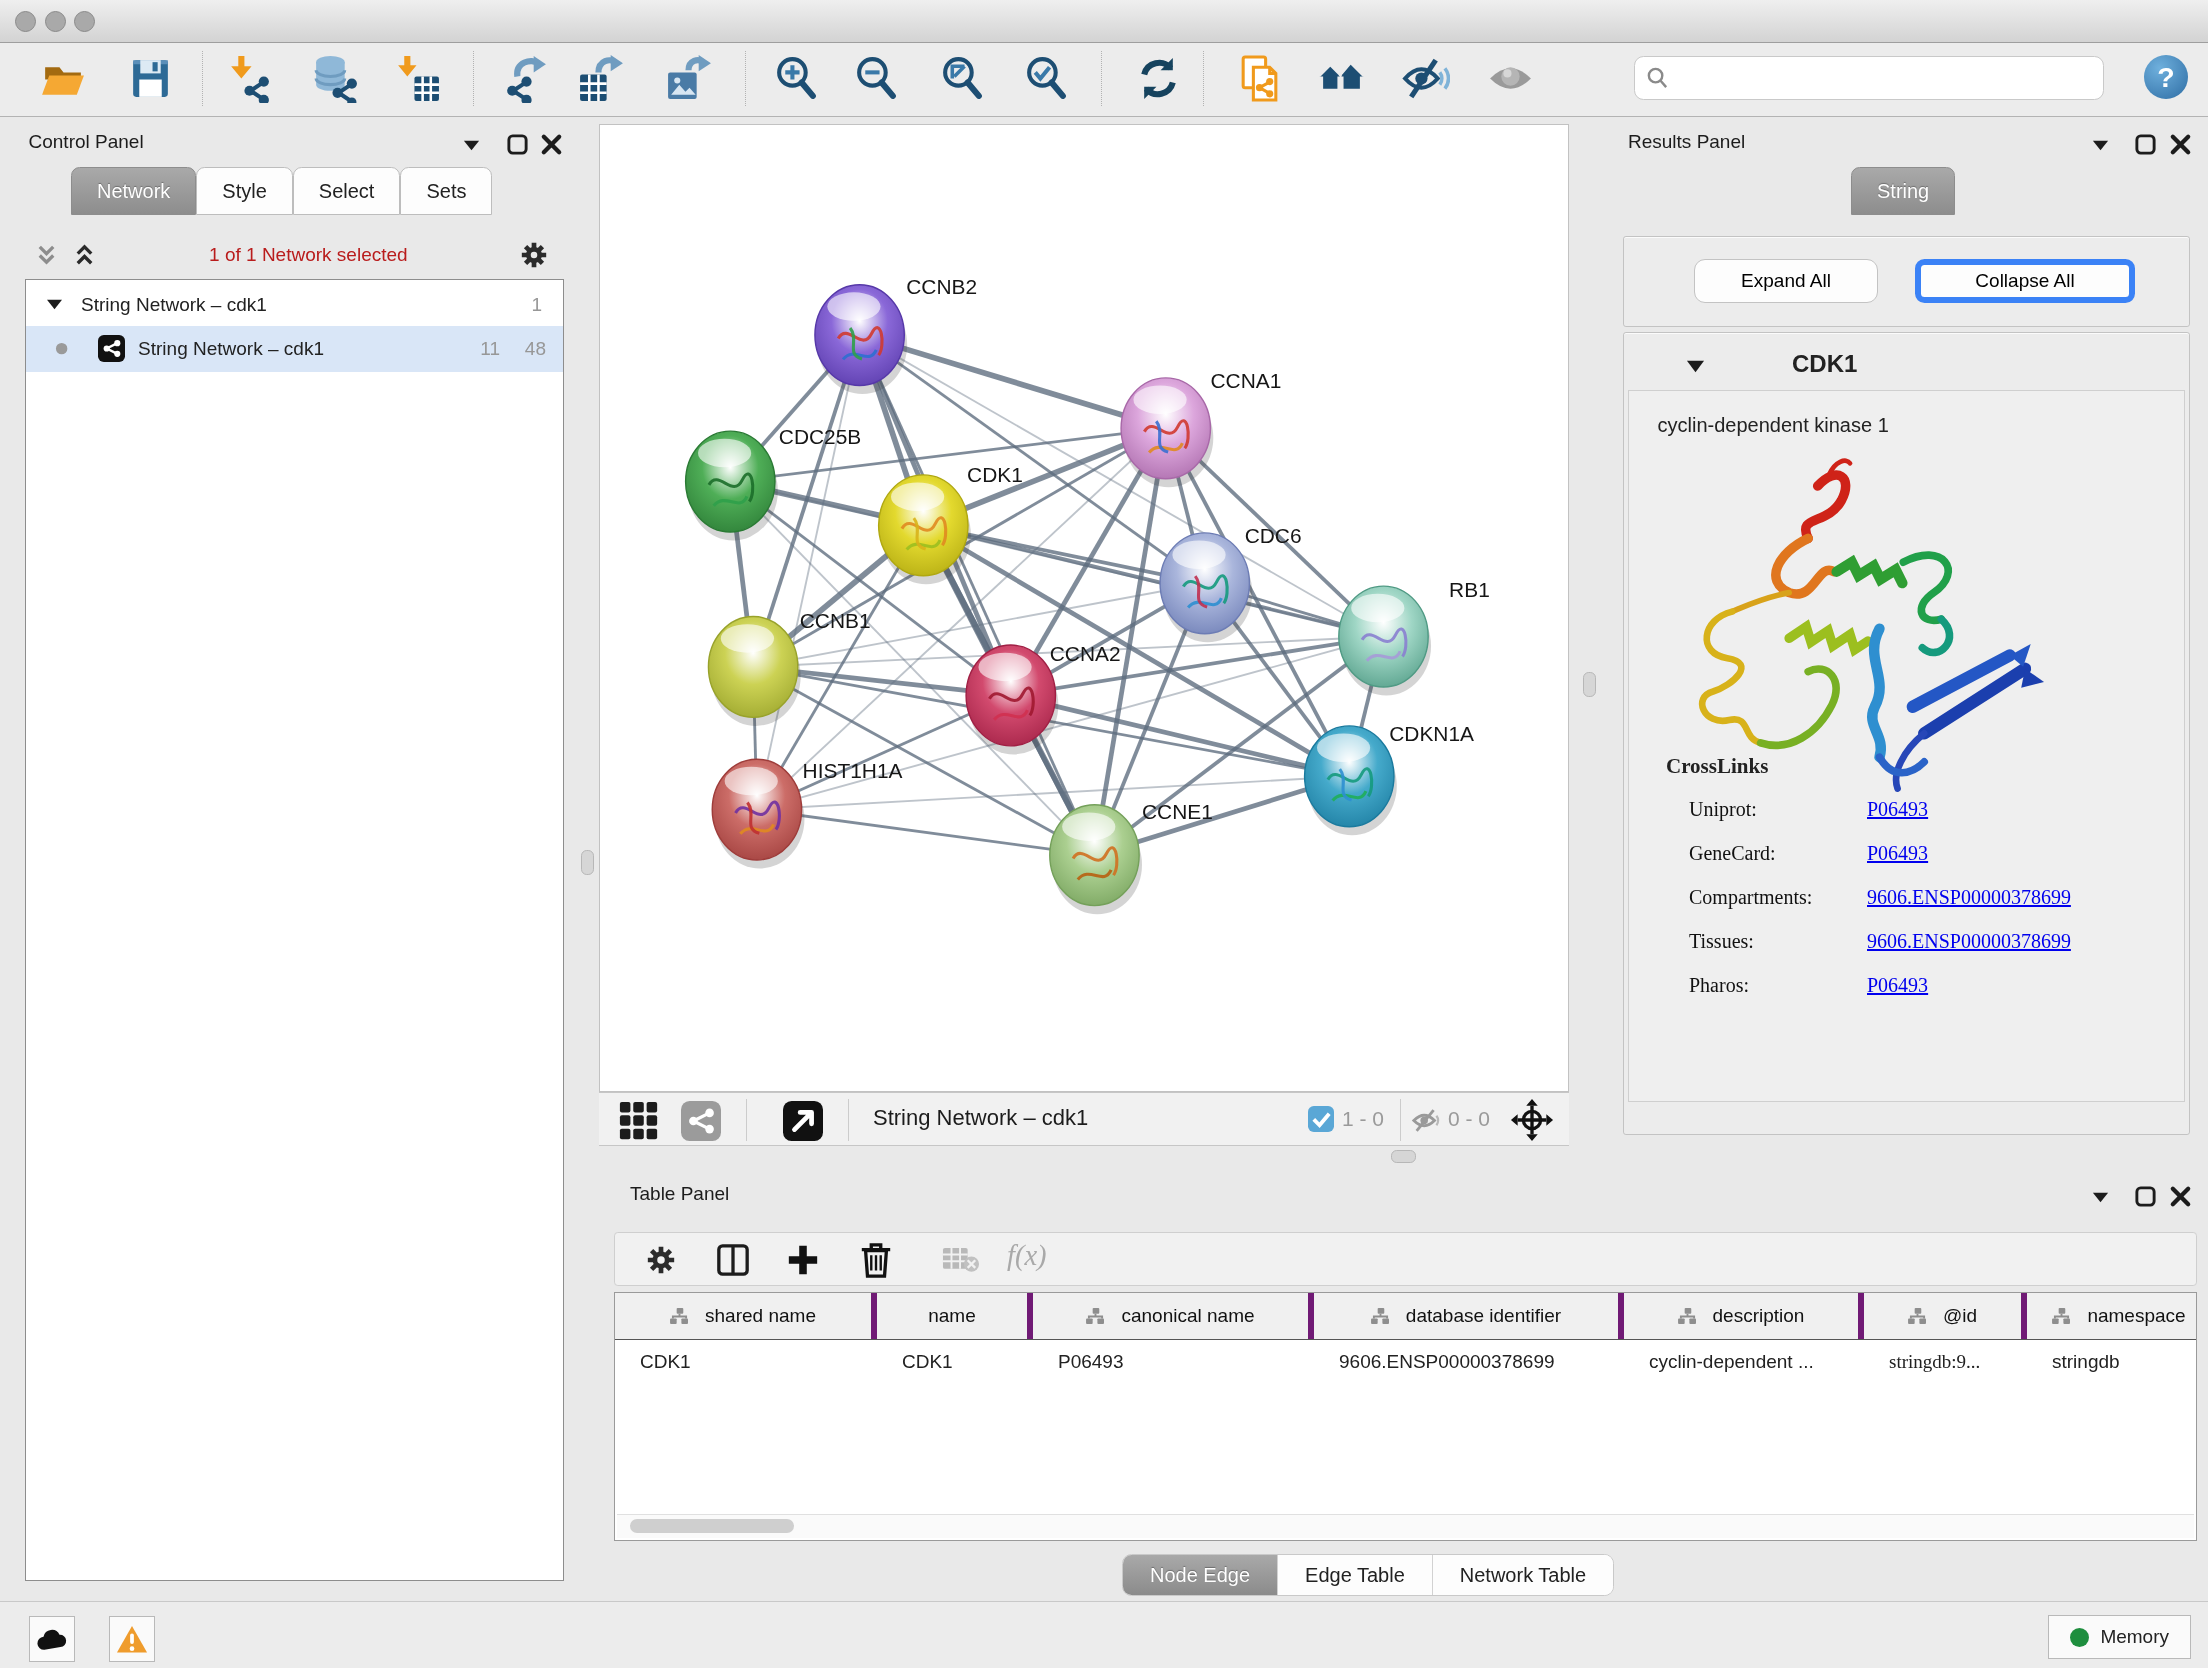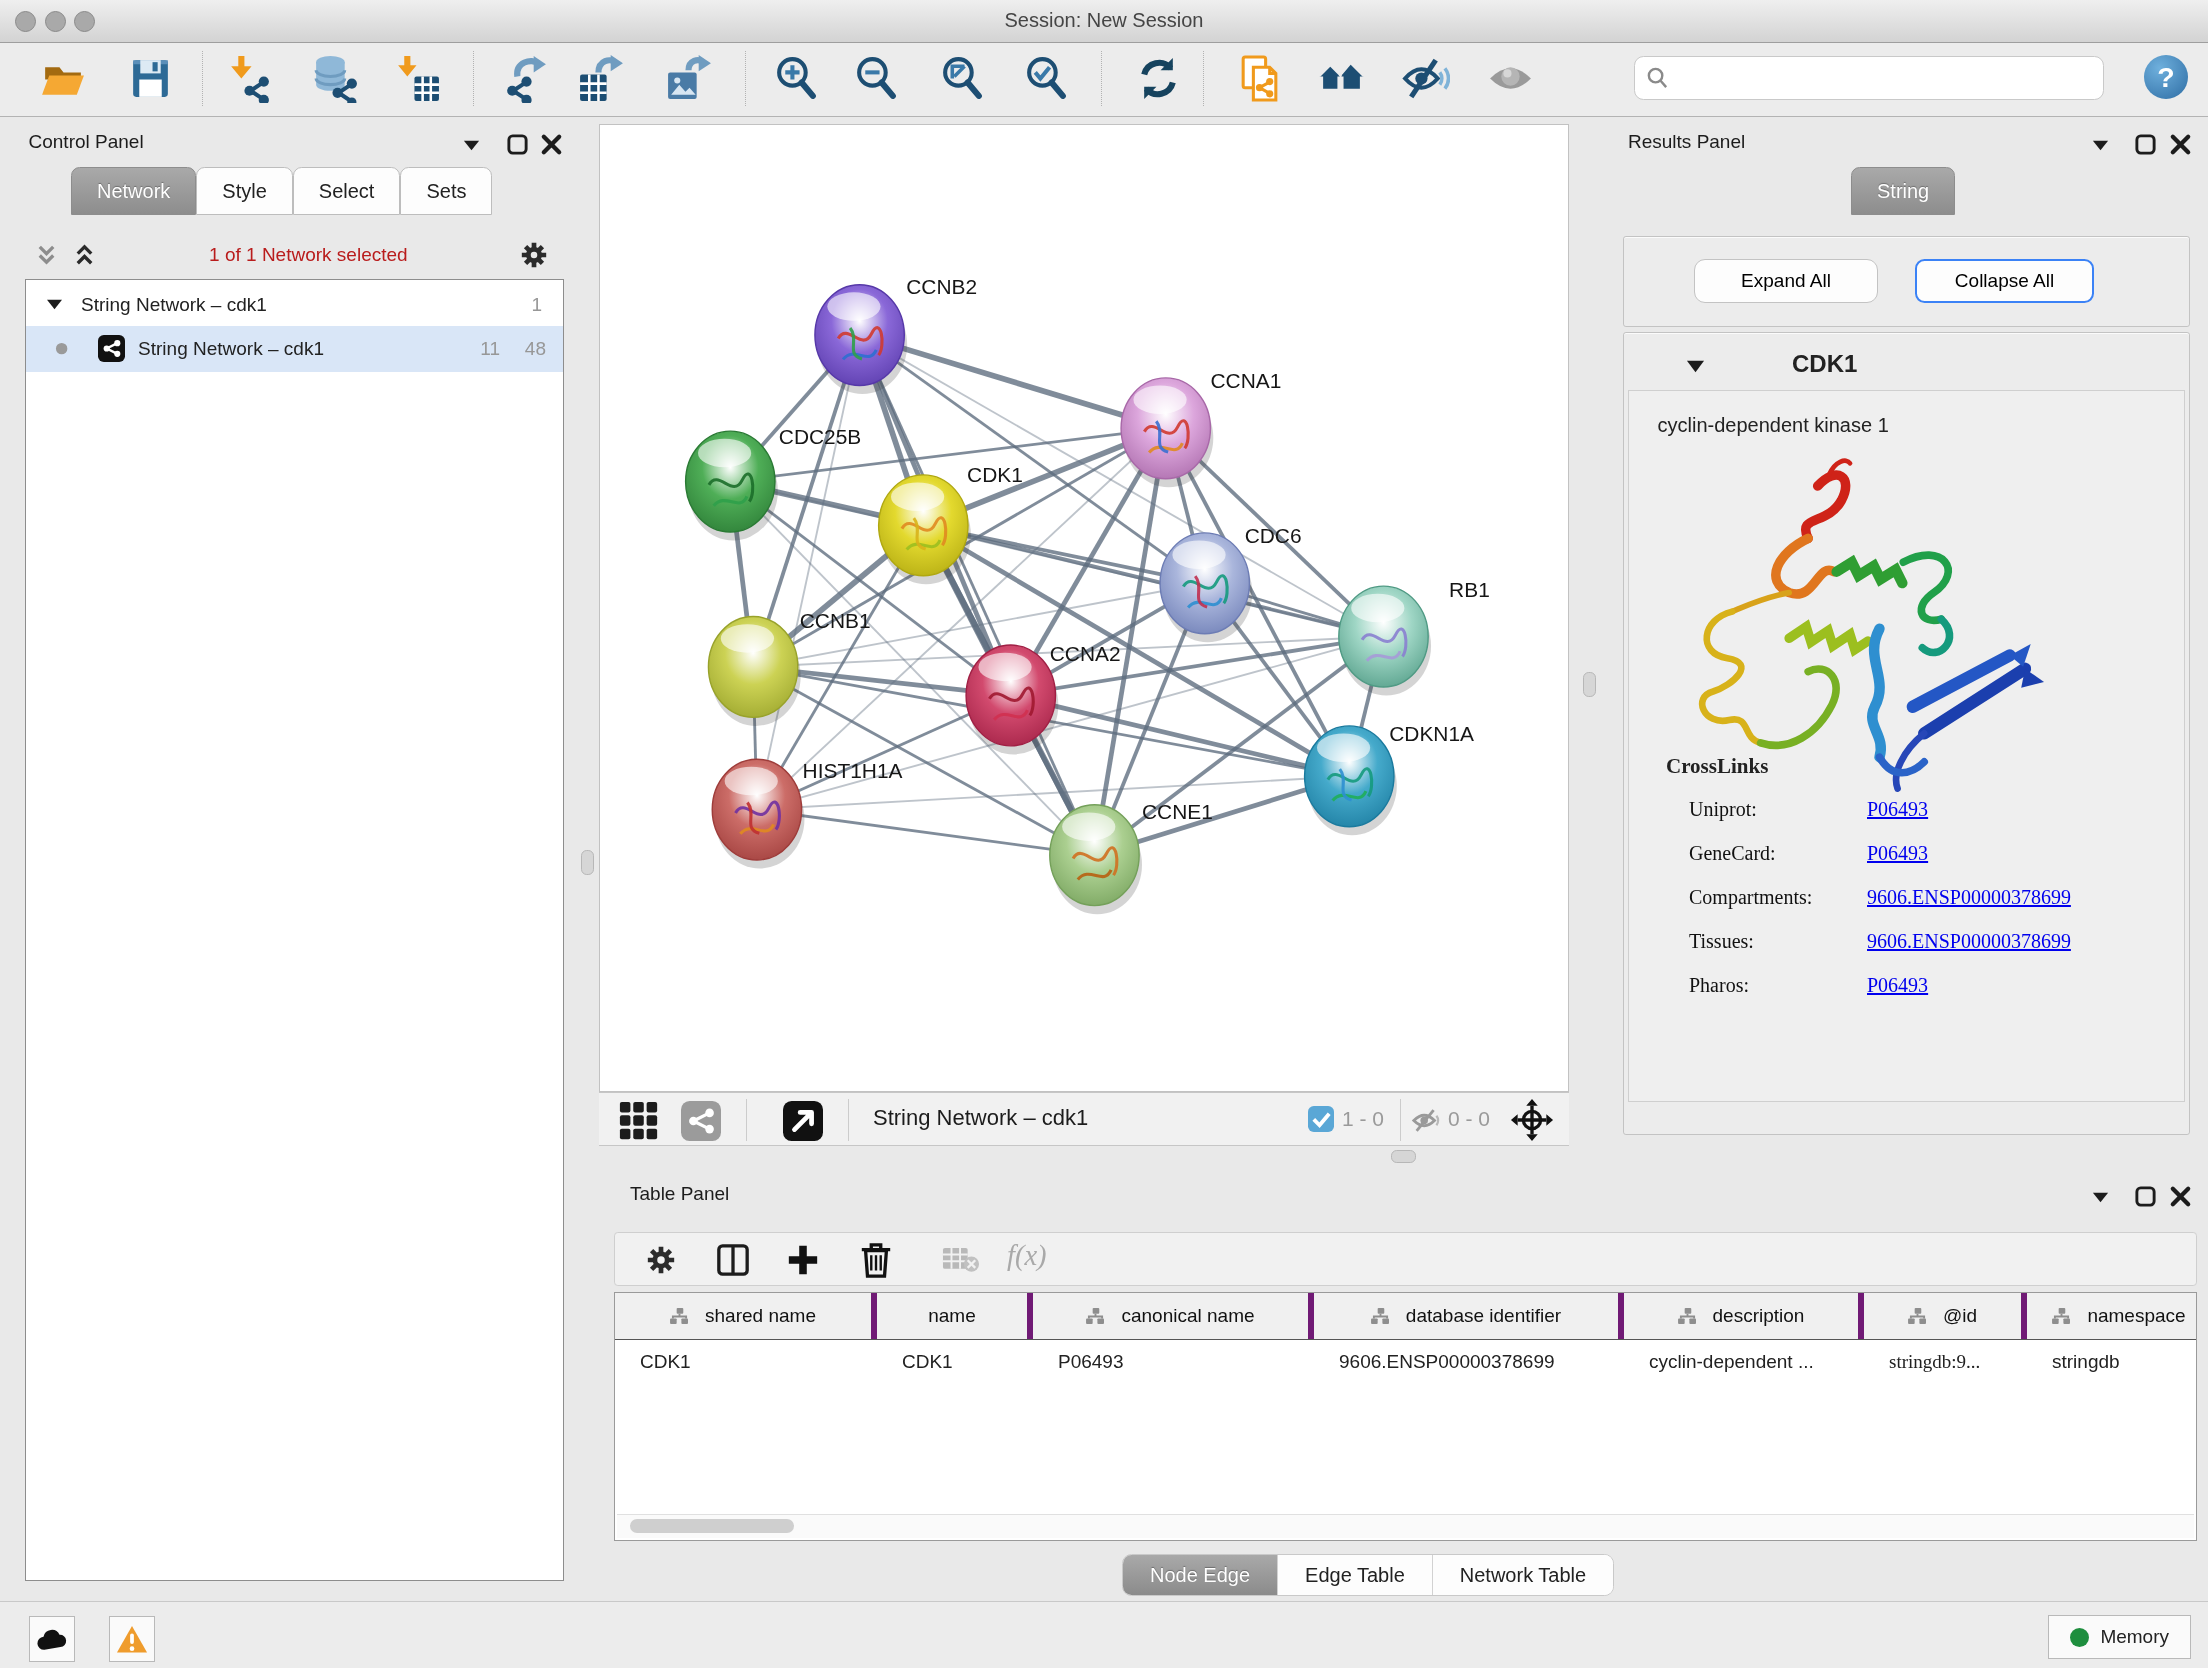--- a/index.html
+++ b/index.html
@@ -65,21 +65,20 @@
   svg{display:block;}
   .glabel{font-size:22px;fill:#161616;font-family:"Liberation Sans",sans-serif;}
 </style>
 </head>
 <body>
 
 <div id="titlebar" class="abs">
   <div class="tl abs" style="left:15px"></div>
   <div class="tl abs" style="left:45px"></div>
   <div class="tl abs" style="left:74px"></div>
-  <div id="win-title" class="abs">Session: New Session</div>
 </div>
 
 <div id="toolbar" class="abs">
   <div class="tbtn abs" style="left:38px">
     <svg viewBox="0 0 48 48">
         <path d="M7 13h14l4 5h17v7H7z" fill="#a36a10"></path>
         <path d="M4 40 L11 21 H45 L38 40z" fill="#f5a833"></path>
       </svg>
     </div>
   <div class="tbtn abs" style="left:126px">
@@ -623,21 +622,21 @@
   <div class="abs" style="left:2169px;top:133px">
     <svg width="23" height="23" viewBox="0 0 24 24">
         <path d="M4 4l16 16M20 4 4 20" stroke="#1c1c1c" stroke-width="4.5" stroke-linecap="round"></path>
       </svg>
     </div>
 
   <div class="tab active abs" style="left:1851px;top:167px">String</div>
 
   <div class="box abs" style="left:1623px;top:236px;width:565px;height:89px"></div>
   <button class="abs" style="left:1694px;top:259px;width:184px;height:44px;background:#fdfdfd;border:1px solid #c3c3c3;border-radius:11px;font-size:19px;font-family:inherit">Expand All</button>
-  <button class="abs" style="left:1915px;top:259px;width:179px;height:44px;background:#fdfdfd;border:2px solid #3b82f6;border-radius:9.5px;font-size:19px;font-family:inherit">Collapse All</button>
+  <button class="abs" style="left:1915px;top:259px;width:220px;height:44px;background:#fdfdfd;border:6px solid #3b82f6;border-radius:9.5px;font-size:19px;font-family:inherit">Collapse All</button>
 
   <div class="box abs" style="left:1623px;top:332px;width:565px;height:801px"></div>
   <span class="abs" style="left:1684px;top:356px">
     <svg width="23" height="19" viewBox="0 0 24 20">
         <path d="M3 5h18l-9 12z" fill="#1c1c1c"></path>
       </svg>
     </span>
   <span class="abs" style="left:1792px;top:350px;font-size:24px;font-weight:bold">CDK1</span>
 
   <div id="rp-content" class="abs">

